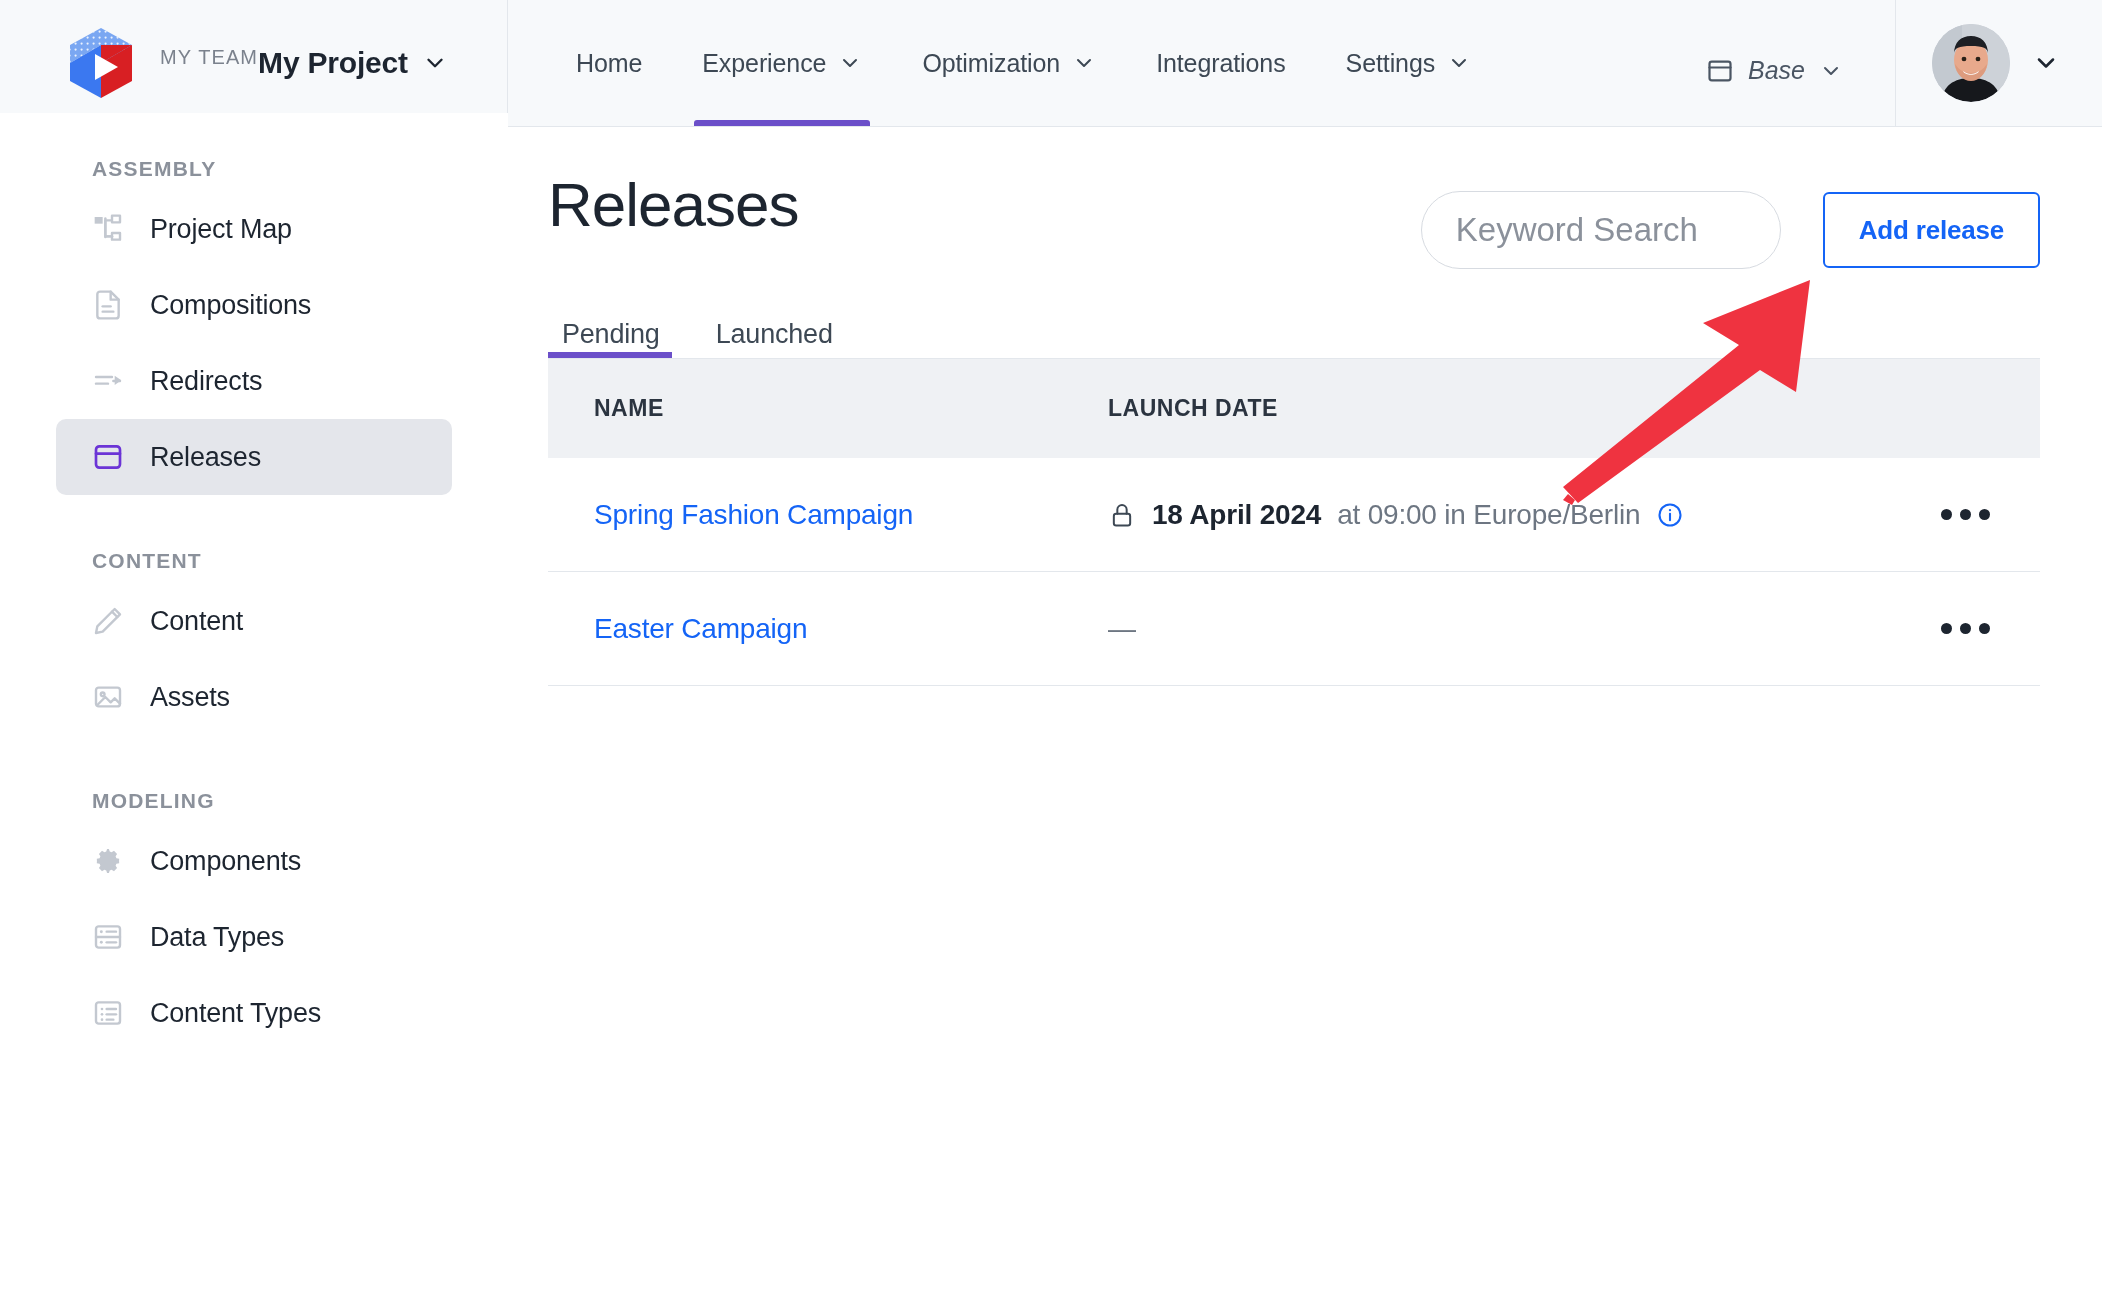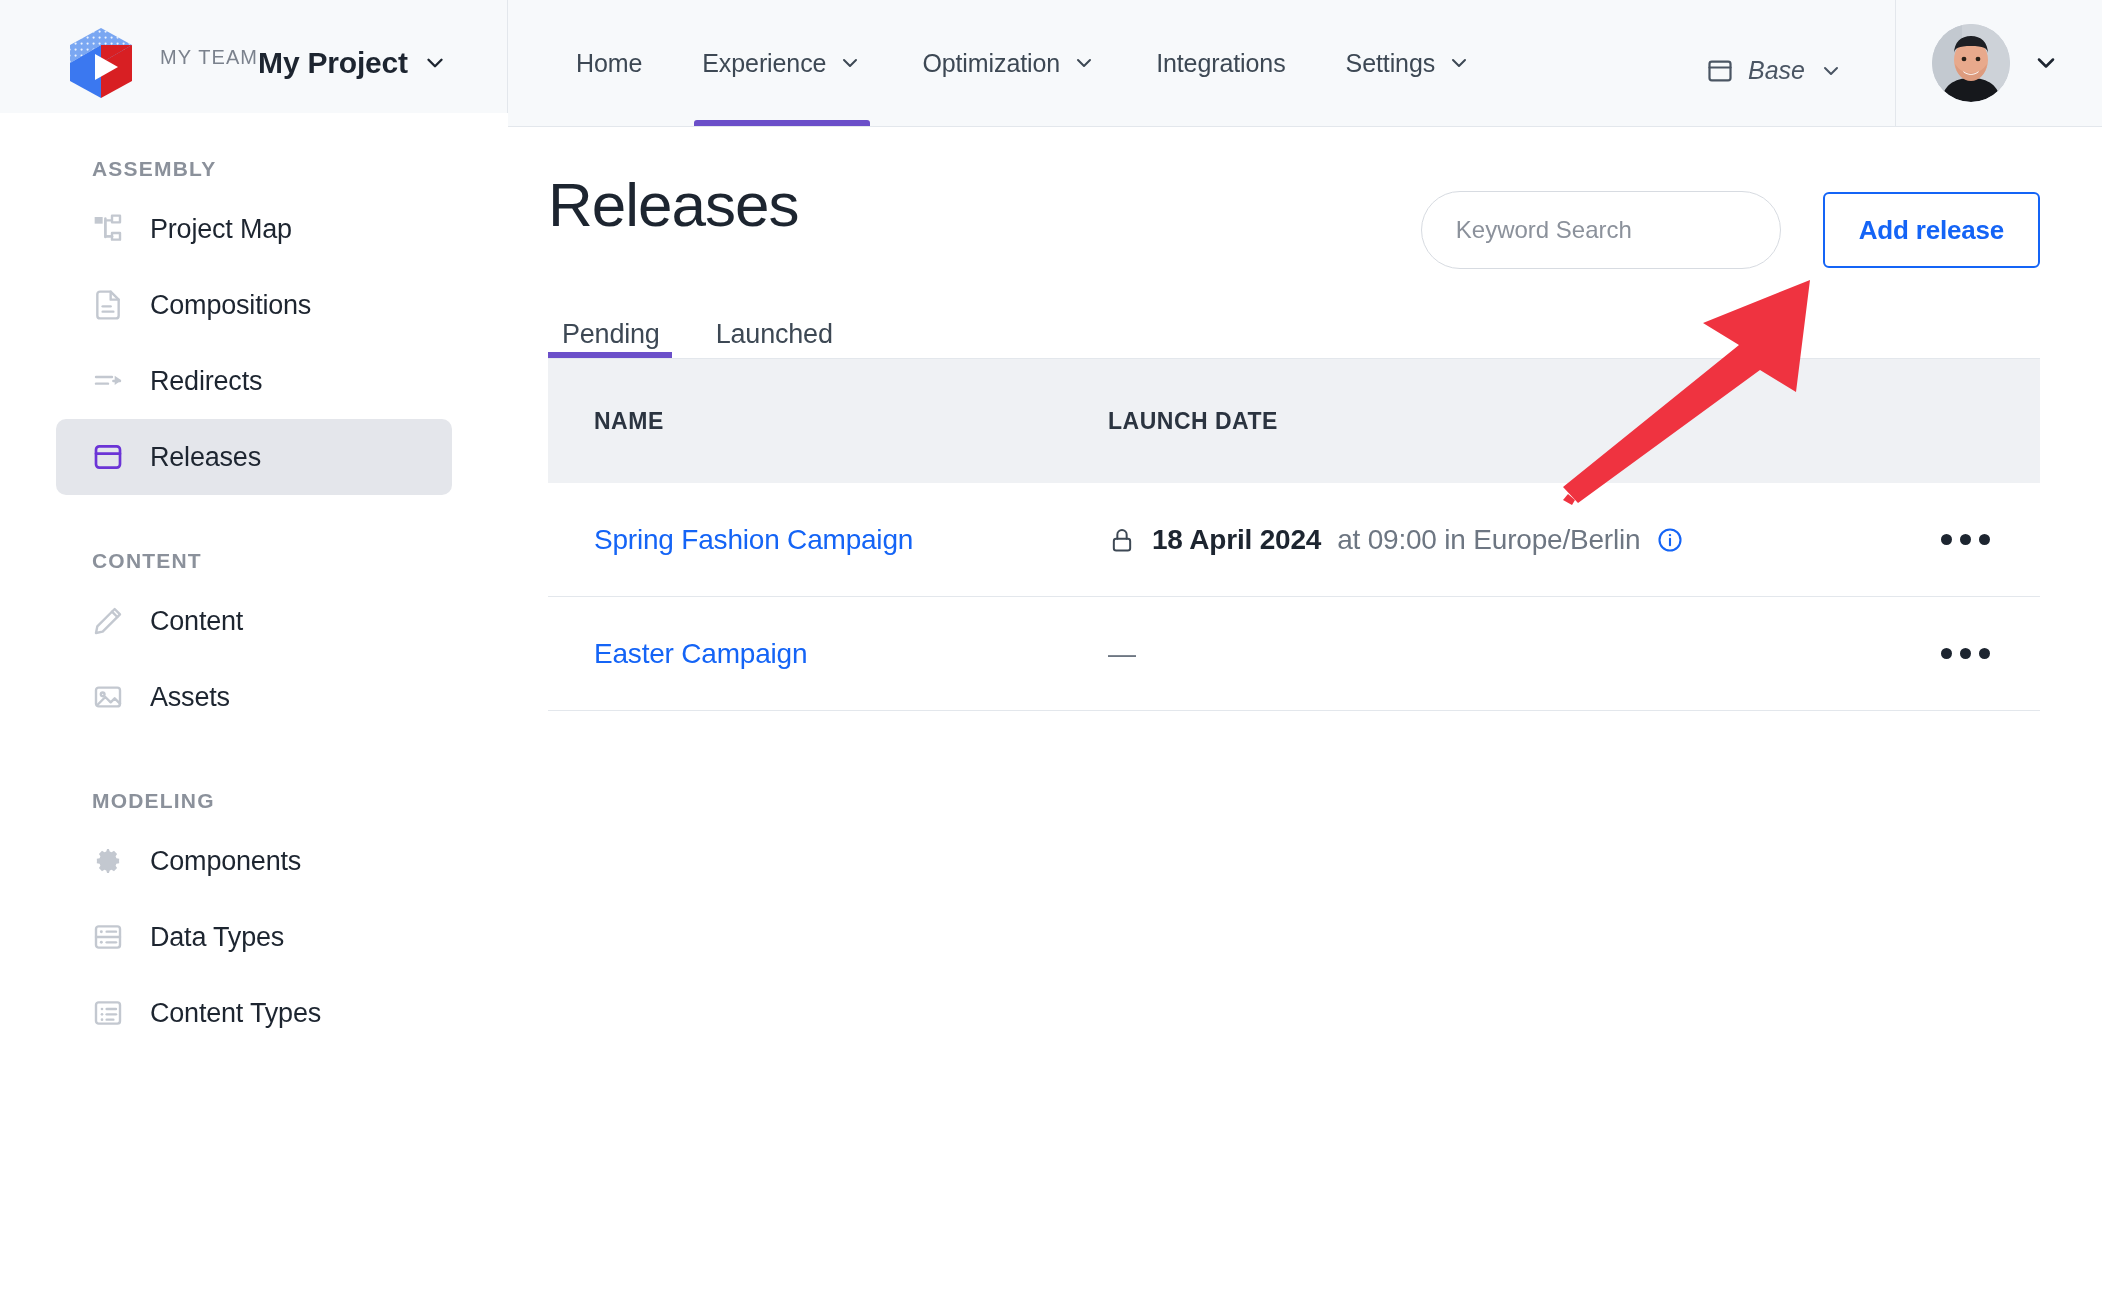--- a/index.html
+++ b/index.html
@@ -84,21 +84,21 @@
     display: flex; align-items: flex-start; padding: 42px 62px 0 40px;
   }
   .page-title { font-size: 62px; font-weight: 400; color: #1d2530; letter-spacing: -1px; line-height: 1.15; }
   .head-right { margin-left: auto; display: flex; align-items: center; gap: 42px; padding-top: 22px; }
   .search-box {
     width: 360px; height: 78px; border: 1px solid #d7dbe1; border-radius: 39px;
     display: flex; align-items: center; padding: 0 28px 0 34px; background: #fff;
   }
   .search-input {
     border: 0; outline: 0; background: transparent; flex: 1;
-    font-family: "Liberation Sans", sans-serif; font-size: 24px; color: #2b3440;
+    font-family: "Liberation Sans", sans-serif; font-size: 33px; color: #2b3440;
   }
   .search-input::placeholder { color: #8b919b; }
   .add-btn {
     height: 76px; padding: 0 34px; border: 2px solid #1464f6; border-radius: 6px;
     background: #fff; color: #1464f6; font-size: 26px; font-weight: 700;
     font-family: "Liberation Sans", sans-serif; cursor: pointer; letter-spacing: -0.2px;
     display: flex; align-items: center;
   }
 
   .tabs { display: flex; align-items: stretch; margin: 50px 0 0 40px; }
@@ -107,21 +107,21 @@
     cursor: pointer; letter-spacing: -0.2px;
   }
   .tab:first-child { padding-left: 14px; }
   .tab .tunderline {
     position: absolute; left: 0; right: 16px; bottom: 0; height: 6px; background: #6b4fc9;
   }
   .tab:first-child .tunderline { left: 0; right: 16px; }
 
   .table { margin: 0 62px 0 40px; }
   .thead {
-    background: #eff1f4; height: 125px; display: flex; align-items: center;
+    background: #eff1f4; height: 100px; display: flex; align-items: center;
     border-top: 1px solid #e3e7ec;
   }
   .th {
     font-size: 23px; font-weight: 700; color: #2b3440; letter-spacing: 0.5px; text-transform: uppercase;
   }
   .col-name { width: 510px; flex: 0 0 510px; padding-left: 46px; }
   .col-date { flex: 1; padding-left: 50px; }
   .col-menu { width: 150px; flex: 0 0 150px; display: flex; justify-content: center; }
 
   .trow {

